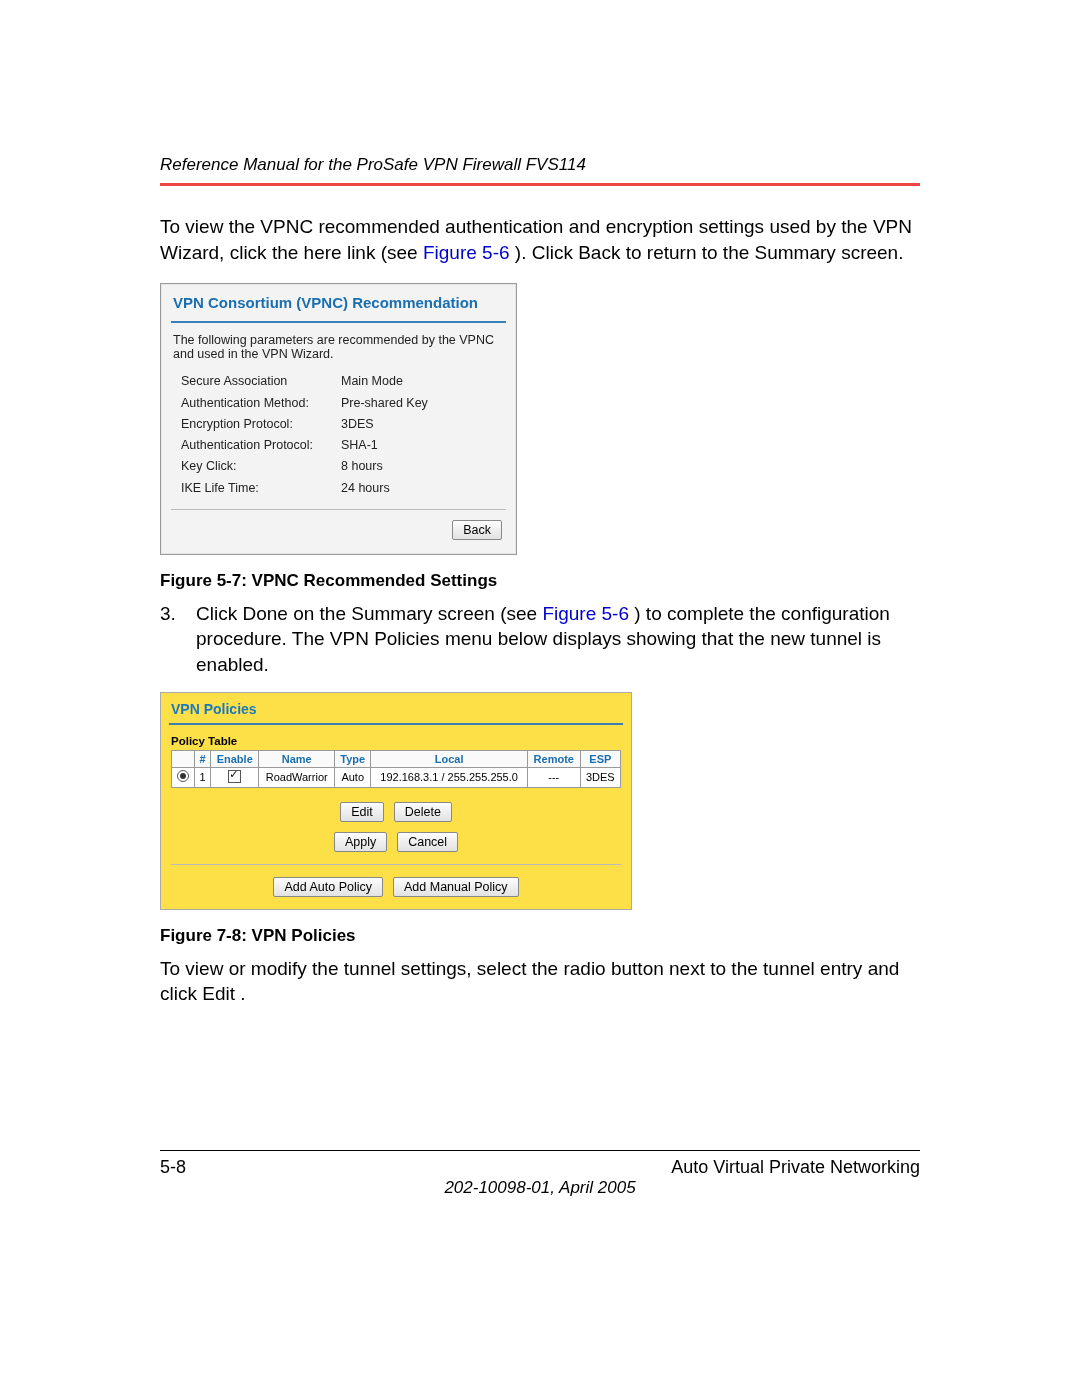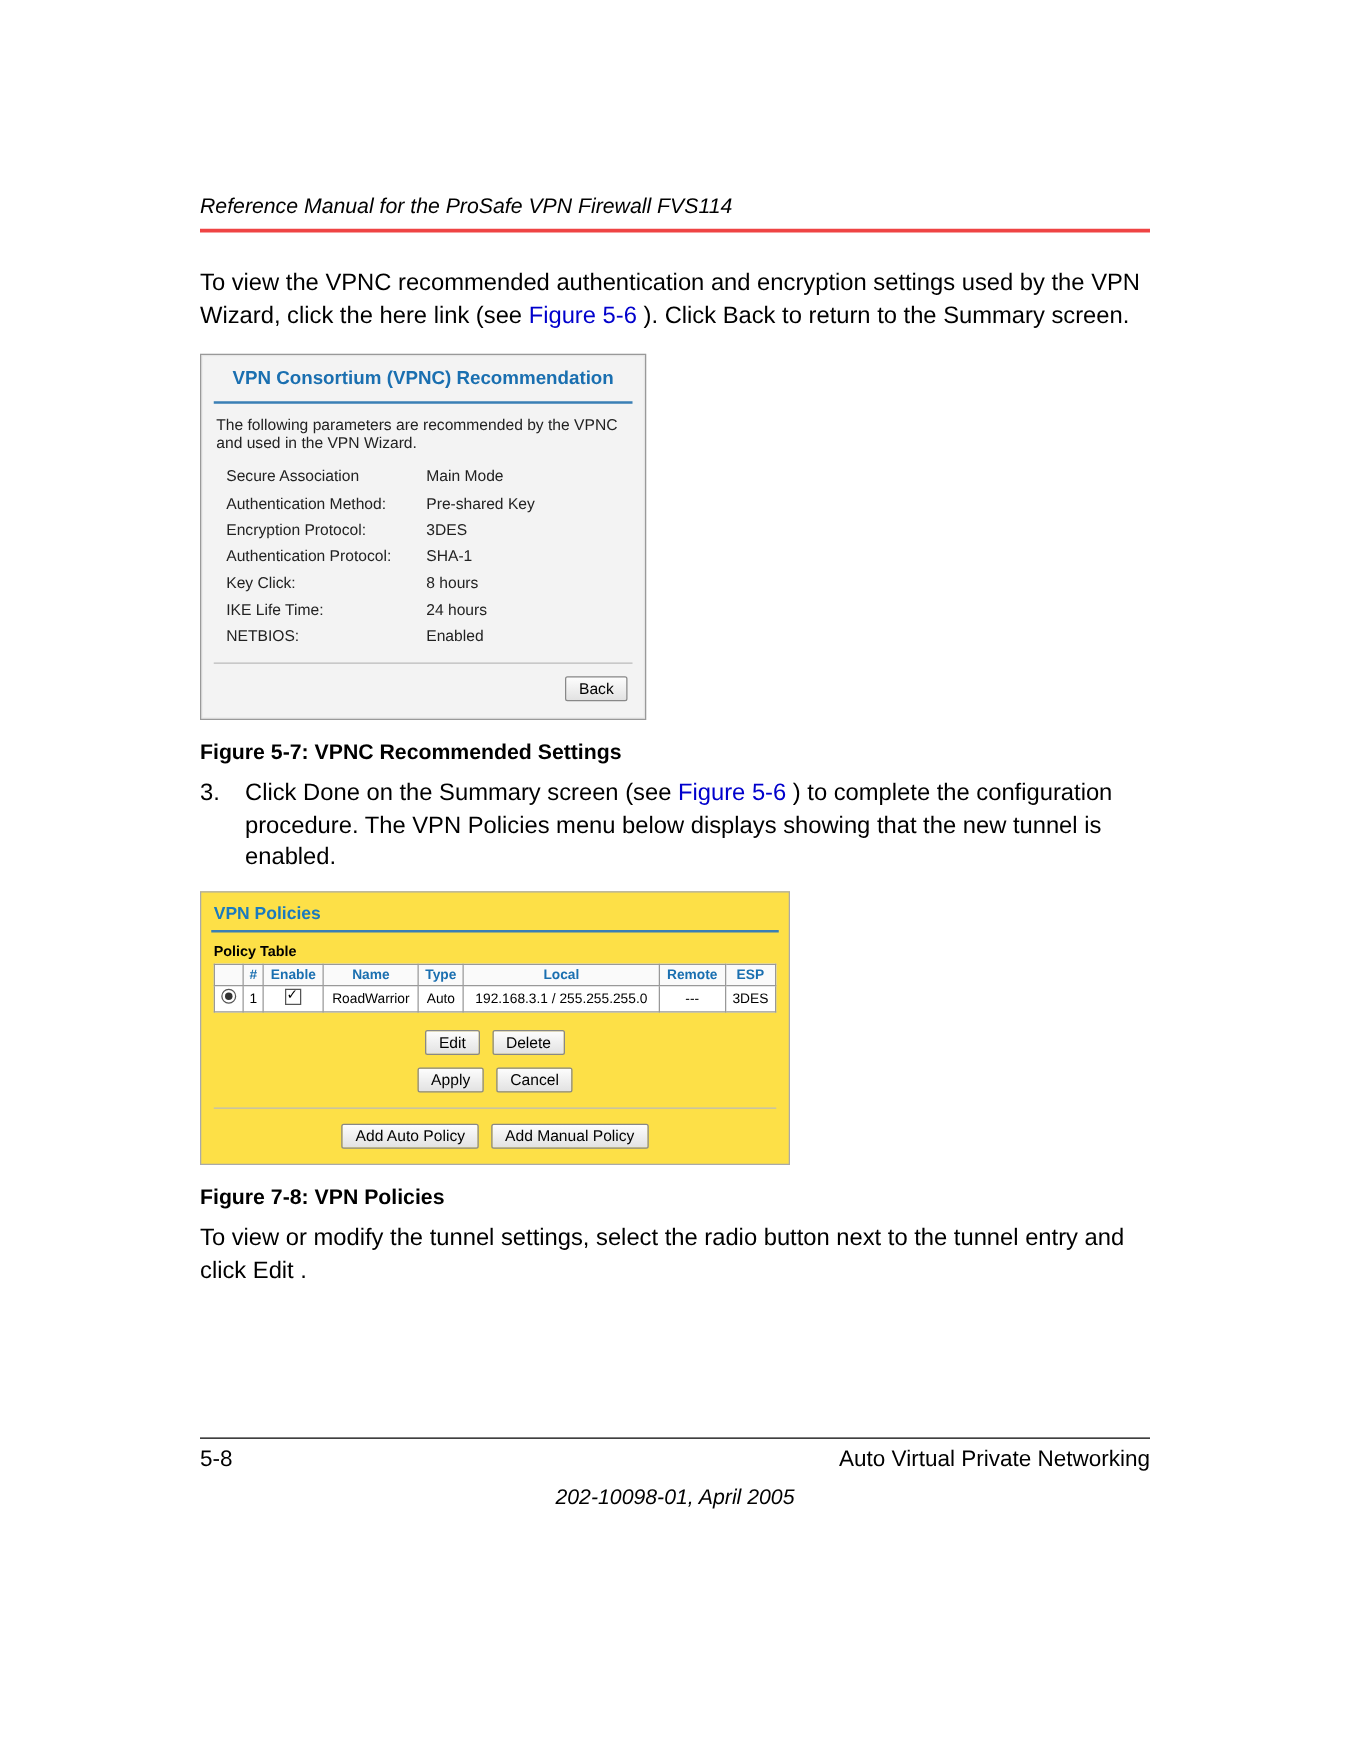--- a/index.html
+++ b/index.html
@@ -49,21 +49,20 @@
     width: 355px;
     background: #f3f3f3;
     box-shadow: inset 0 0 0 1px #e6e6e6;
     margin: 10px 0 8px 0;
   }
   .vpnc-title {
     color: #1a6fb0;
     font-weight: bold;
     font-size: 15px;
     padding: 10px 12px 6px 12px;
-    text-align: center;
   }
   .vpnc-rule {
     border: 0;
     border-top: 2px solid #3a7fb5;
     margin: 4px 10px 10px 10px;
   }
   .vpnc-desc {
     font-size: 12.5px;
     padding: 0 12px 10px 12px;
     color: #222;
@@ -137,21 +136,21 @@
 
   
   .footer {
     position: absolute;
     left: 160px;
     width: 760px;
     top: 1142px;
   }
   .footer-rule { border:0; border-top:1px solid #000; margin-bottom:6px; }
   .footer-row { display:flex; justify-content:space-between; font-size:18px; }
-  .footer-id { text-align:center; font-style:italic; font-size:17px; margin-top:10px; }
+  .footer-id { text-align:center; font-style:italic; font-size:17px; }
 </style>
 </head>
 <body>
 
 <div class="page">
   <div class="header-line">Reference Manual for the ProSafe VPN Firewall FVS114</div>
 
   <div class="para">
     <span>To view the VPNC recommended authentication and encryption settings used by the VPN Wizard, click the </span>
     <span class="bold">here</span>
@@ -185,24 +184,20 @@
           <div class="k">Authentication Protocol:</div>
           <div class="v">SHA-1</div>
         </div>
       <div class="vpnc-row">
           <div class="k">Key Click:</div>
           <div class="v">8 hours</div>
         </div>
       <div class="vpnc-row">
           <div class="k">IKE Life Time:</div>
           <div class="v">24 hours</div>
-        </div>
-      <div class="vpnc-row">
-          <div class="k">NETBIOS:</div>
-          <div class="v">Enabled</div>
         </div>
     </div>
     <hr class="vpnc-sep">
     <div class="vpnc-btnrow">
       <button class="gbtn">Back</button>
     </div>
   </div>
 
   <div class="figure-caption">Figure 5-7:  VPNC Recommended Settings</div>
 

